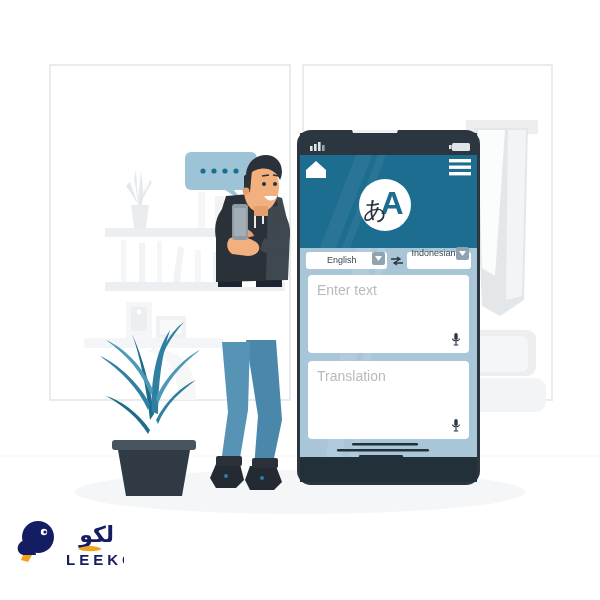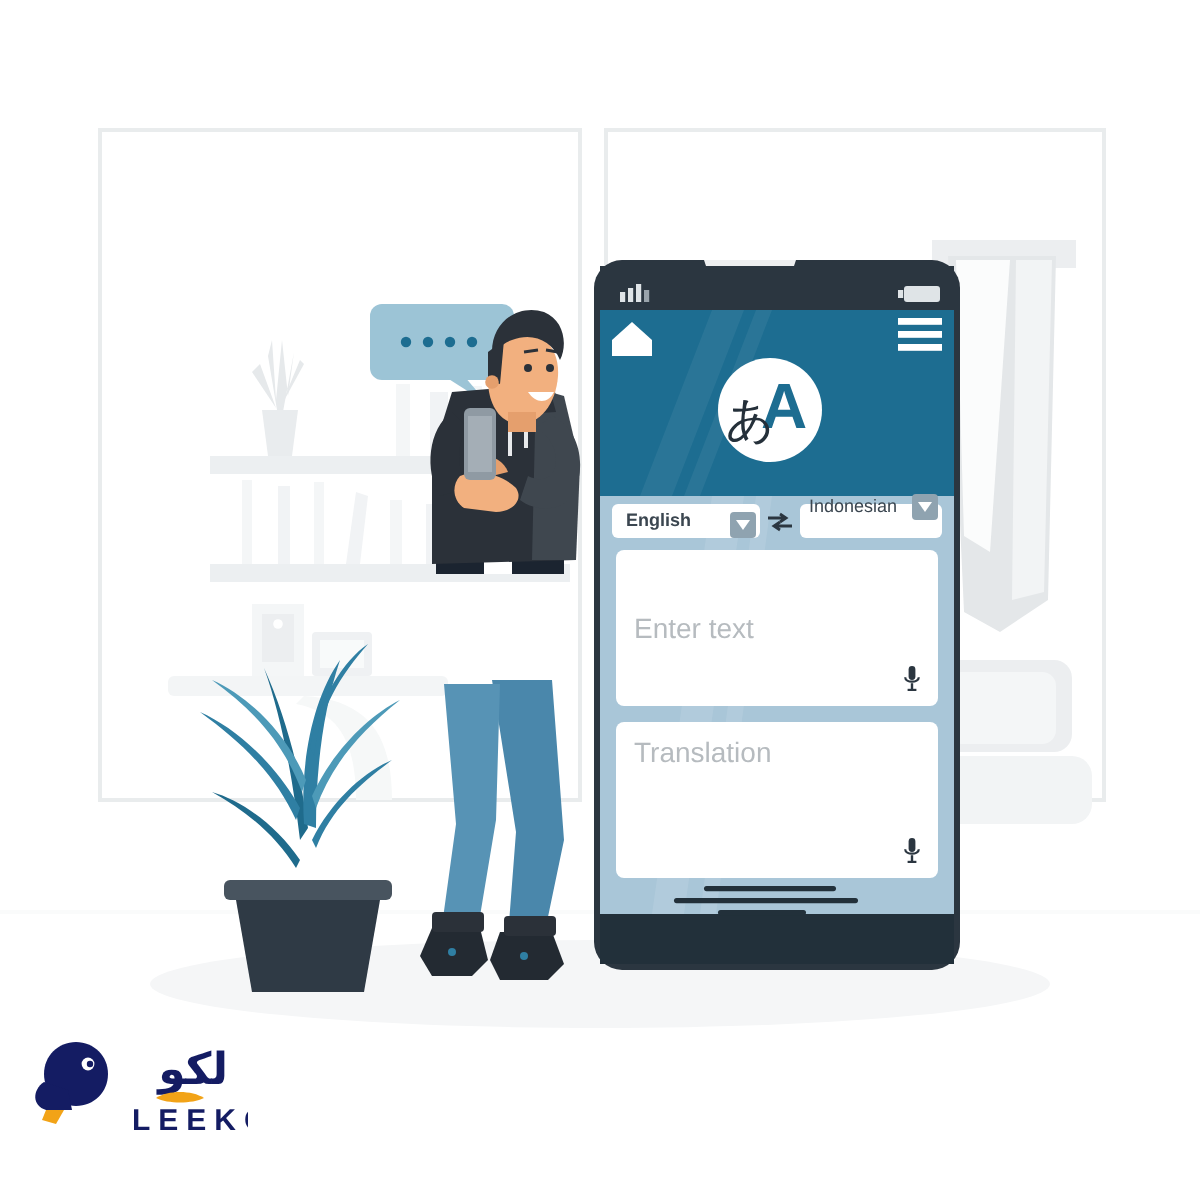--- a/index.html
+++ b/index.html
@@ -224,22 +224,22 @@
 
       <rect x="232" y="204" width="16" height="36" rx="3" fill="#8f9aa3"></rect>
       <rect x="234" y="208" width="12" height="28" fill="#a4aeb6"></rect>
     </g>
   </svg>
 
   <div class="abs" style="left:300px;top:248px;width:177px;height:209px;">
 
     <div style="display:flex;align-items:center;gap:4px;padding:4px 6px 3px 6px;">
 
-      <div style="flex:1;display:flex;align-items:flex-end;background:#fff;border-radius:3px;
-                  height:17px;padding:0 2px 0 7px;box-sizing:border-box;font-weight:bold;">
+      <div style="flex:1;display:flex;align-items:flex-start;background:#fff;border-radius:3px;
+                  height:17px;padding:0 2px 0 21px;box-sizing:border-box;">
         <span style="flex:1;font-size:9px;color:#3b4650;line-height:17px;white-space:nowrap;">English</span>
         <span style="width:13px;height:13px;background:#8fa3b0;border-radius:2px;display:flex;
                      align-items:center;justify-content:center;">
           <svg width="7" height="5" viewBox="0 0 7 5">
               <path d="M0,0 L7,0 L3.5,5 Z" fill="#fff"></path>
             </svg>
         </span>
       </div>
 
       <span style="width:12px;height:12px;display:flex;align-items:center;justify-content:center;">
@@ -255,21 +255,21 @@
         <span style="width:13px;height:13px;background:#8fa3b0;border-radius:2px;display:flex;
                      align-items:center;justify-content:center;">
           <svg width="7" height="5" viewBox="0 0 7 5">
               <path d="M0,0 L7,0 L3.5,5 Z" fill="#fff"></path>
             </svg>
         </span>
       </div>
     </div>
 
     <div style="position:relative;margin:3px 8px 0 8px;height:78px;background:#fff;border-radius:4px;">
-      <div style="position:absolute;left:9px;top:7px;font-size:14px;color:#b6bbbf;margin-top:24px;">Enter text</div>
+      <div style="position:absolute;left:9px;top:7px;font-size:14px;color:#b6bbbf;">Enter text</div>
       <span style="position:absolute;right:9px;bottom:7px;">
         <svg width="8" height="13" viewBox="0 0 8 13">
           <rect x="2.3" y="0" width="3.4" height="7" rx="1.7" fill="#2b3640"></rect>
           <path d="M0.6,5.6 C0.6,8.6 7.4,8.6 7.4,5.6" stroke="#2b3640" stroke-width="1.1" fill="none"></path>
           <rect x="3.4" y="8.6" width="1.2" height="3" fill="#2b3640"></rect>
           <rect x="1.8" y="11.4" width="4.4" height="1.1" fill="#2b3640"></rect>
         </svg>
       </span>
     </div>
 

